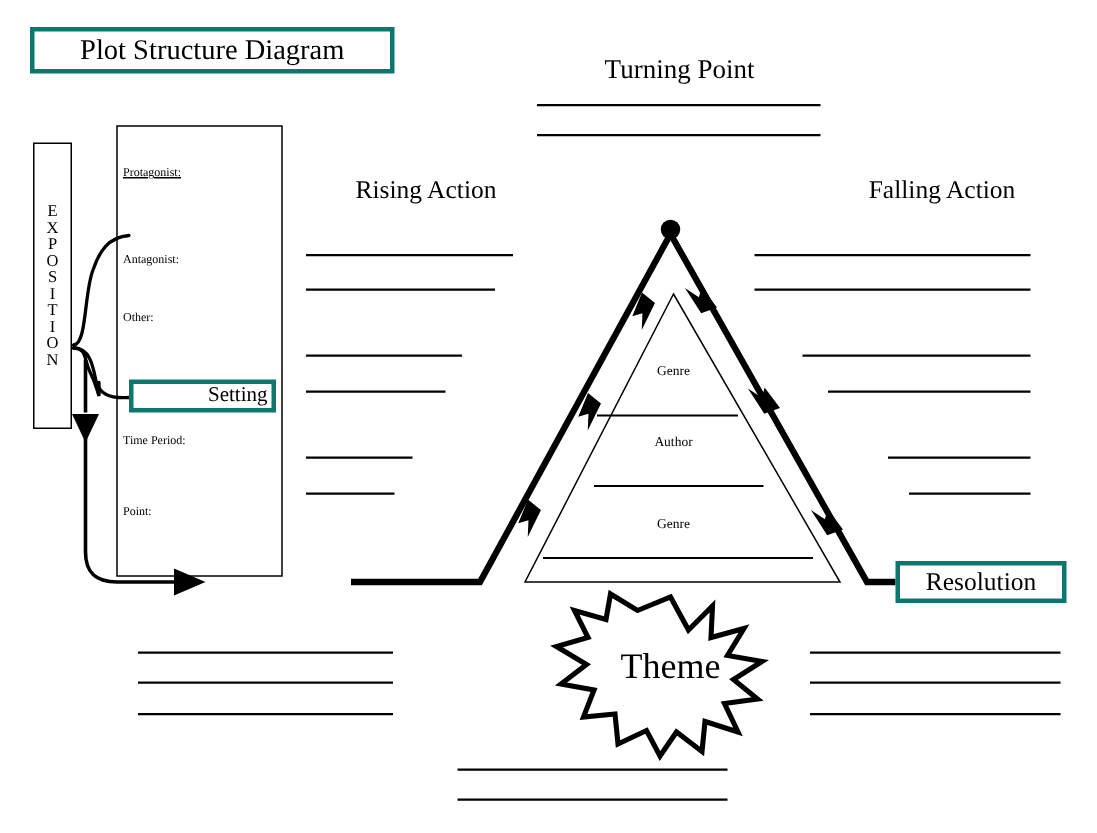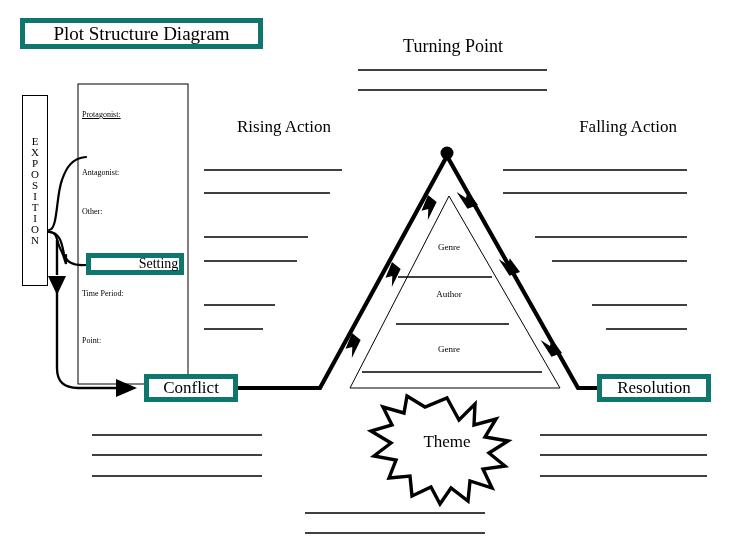--- a/index.html
+++ b/index.html
@@ -2,21 +2,21 @@
 <html><head>
 <meta charset="utf-8">
 <style>
   html,body{margin:0;padding:0;background:#ffffff;}
   body{width:731px;height:555px;overflow:hidden;
        font-family:"Liberation Serif","DejaVu Serif",serif;color:#000;}
   #stage{position:relative;width:731px;height:555px;}
   svg#canvas{position:absolute;left:0;top:0;width:731px;height:555px;}
   .lbl{position:absolute;white-space:nowrap;}
   .boxlabel{position:absolute;display:flex;align-items:center;justify-content:center;
-            border:5px solid #0f766e;background:#fff;box-sizing:border-box;}
+            border:3px solid #0f766e;background:#fff;box-sizing:border-box;}
   .heading{position:absolute;white-space:nowrap;text-align:center;}
   .vertletter{display:block;text-align:center;line-height:1.0;}
 </style>
 </head>
 <body>
 
 <div id="stage">
 
   <svg id="canvas" viewBox="0 0 731 555">
     <defs>
@@ -128,31 +128,28 @@
   <div class="boxlabel" style="left:86px;top:253px;width:98px;height:22px;">
     <span style="font-size:14px;margin-left:47px;">Setting</span>
   </div>
 
   <div class="lbl" style="left:82px;top:110px;font-size:8px;text-decoration:underline;">Protagonist:</div>
   <div class="lbl" style="left:82px;top:168px;font-size:8px;">Antagonist:</div>
   <div class="lbl" style="left:82px;top:207px;font-size:8px;">Other:</div>
   <div class="lbl" style="left:82px;top:289px;font-size:8px;">Time Period:</div>
   <div class="lbl" style="left:82px;top:336px;font-size:8px;">Point:</div>
 
-  <div class="boxlabel" style="left:144px;top:374px;width:94px;height:28px;">
-    <span style="font-size:17px;">Conflict</span>
-  </div>
 
   <div class="boxlabel" style="left:597px;top:374px;width:114px;height:28px;">
     <span style="font-size:17px;">Resolution</span>
   </div>
 
   <div class="heading" style="left:358px;top:36px;width:190px;font-size:18px;">Turning Point</div>
   <div class="heading" style="left:204px;top:117px;width:160px;font-size:17px;">Rising Action</div>
   <div class="heading" style="left:545px;top:117px;width:166px;font-size:17px;">Falling Action</div>
 
   <div class="heading" style="left:410px;top:242px;width:78px;font-size:9px;">Genre</div>
   <div class="heading" style="left:410px;top:289px;width:78px;font-size:9px;">Author</div>
   <div class="heading" style="left:410px;top:344px;width:78px;font-size:9px;">Genre</div>
 
-  <div class="heading" style="left:397px;top:432px;width:100px;font-size:17px;">Theme</div>
+  <div class="heading" style="left:397px;top:432px;width:100px;font-size:24px;">Theme</div>
 
 </div>
 
 </body></html>

